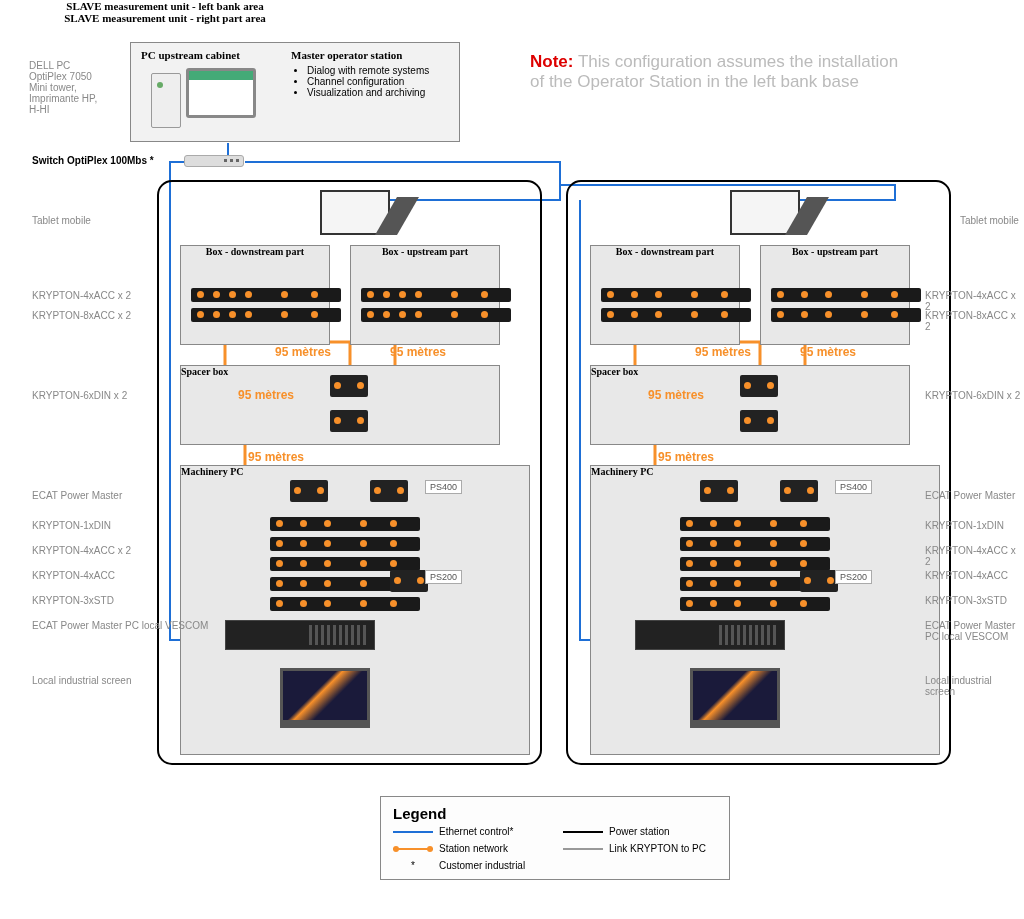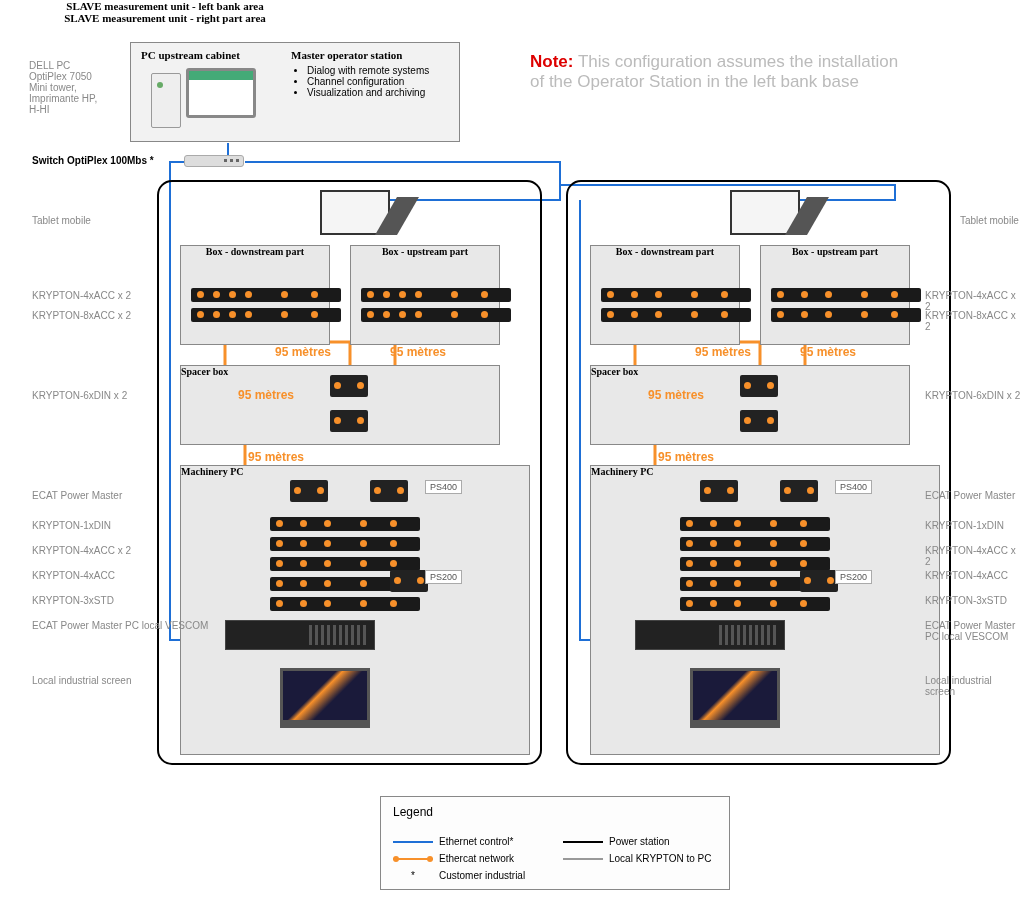--- a/index.html
+++ b/index.html
@@ -130,21 +130,21 @@
   .dff9c99 { left:925px; top:675px; }
   .dff9c100 { left:275px; top:345px; }
   .dff9c101 { left:390px; top:345px; }
   .dff9c102 { left:238px; top:388px; }
   .dff9c103 { left:248px; top:450px; }
   .dff9c104 { left:695px; top:345px; }
   .dff9c105 { left:800px; top:345px; }
   .dff9c106 { left:648px; top:388px; }
   .dff9c107 { left:658px; top:450px; }
   .dff9c108 { left:380px; top:796px; width:350px; }
-  .dff9c109 { font-weight:normal; font-size:12px; margin-bottom:17px; }
+  .dff9c109 { font-weight:bold; font-size:15px; margin-bottom:4px; }
   .dff9c110 { display:flex; flex-wrap:wrap; column-gap:20px; row-gap:6px; }
   .dff9c111 { width:150px; }
   .dff9c112 { border-color:#1e6fd6; }
   .dff9c113 { width:150px; }
   .dff9c114 { border-color:#000; }
   .dff9c115 { width:150px; }
   .dff9c116 { width:150px; }
   .dff9c117 { border-color:#999; }
   .dff9c118 { width:200px; }
   .dff9c119 { display:inline-block; width:40px; text-align:center; margin-right:6px; }
@@ -475,17 +475,17 @@
 <div class="orange-dist dff9c104">95 mètres</div>
 <div class="orange-dist dff9c105">95 mètres</div>
 <div class="orange-dist dff9c106">95 mètres</div>
 <div class="orange-dist dff9c107">95 mètres</div>
 
 <div class="legend dff9c108">
   <div class="dff9c109">Legend</div>
   <div class="dff9c110">
     <div class="dff9c111"><span class="leg-line dff9c112"></span><span>Ethernet control*</span></div>
     <div class="dff9c113"><span class="leg-line dff9c114"></span><span>Power station</span></div>
-    <div class="dff9c115"><span class="leg-ecat"></span><span>Ethercat network</span></div>
-    <div class="dff9c116"><span class="leg-line dff9c117"></span><span>Local KRYPTON to PC</span></div>
+    <div class="dff9c115"><span class="leg-ecat"></span><span>Station network</span></div>
+    <div class="dff9c116"><span class="leg-line dff9c117"></span><span>Link KRYPTON to PC</span></div>
     <div class="dff9c118"><span class="dff9c119">*</span><span>Customer industrial</span></div>
   </div>
 </div>
 
 </body></html>

